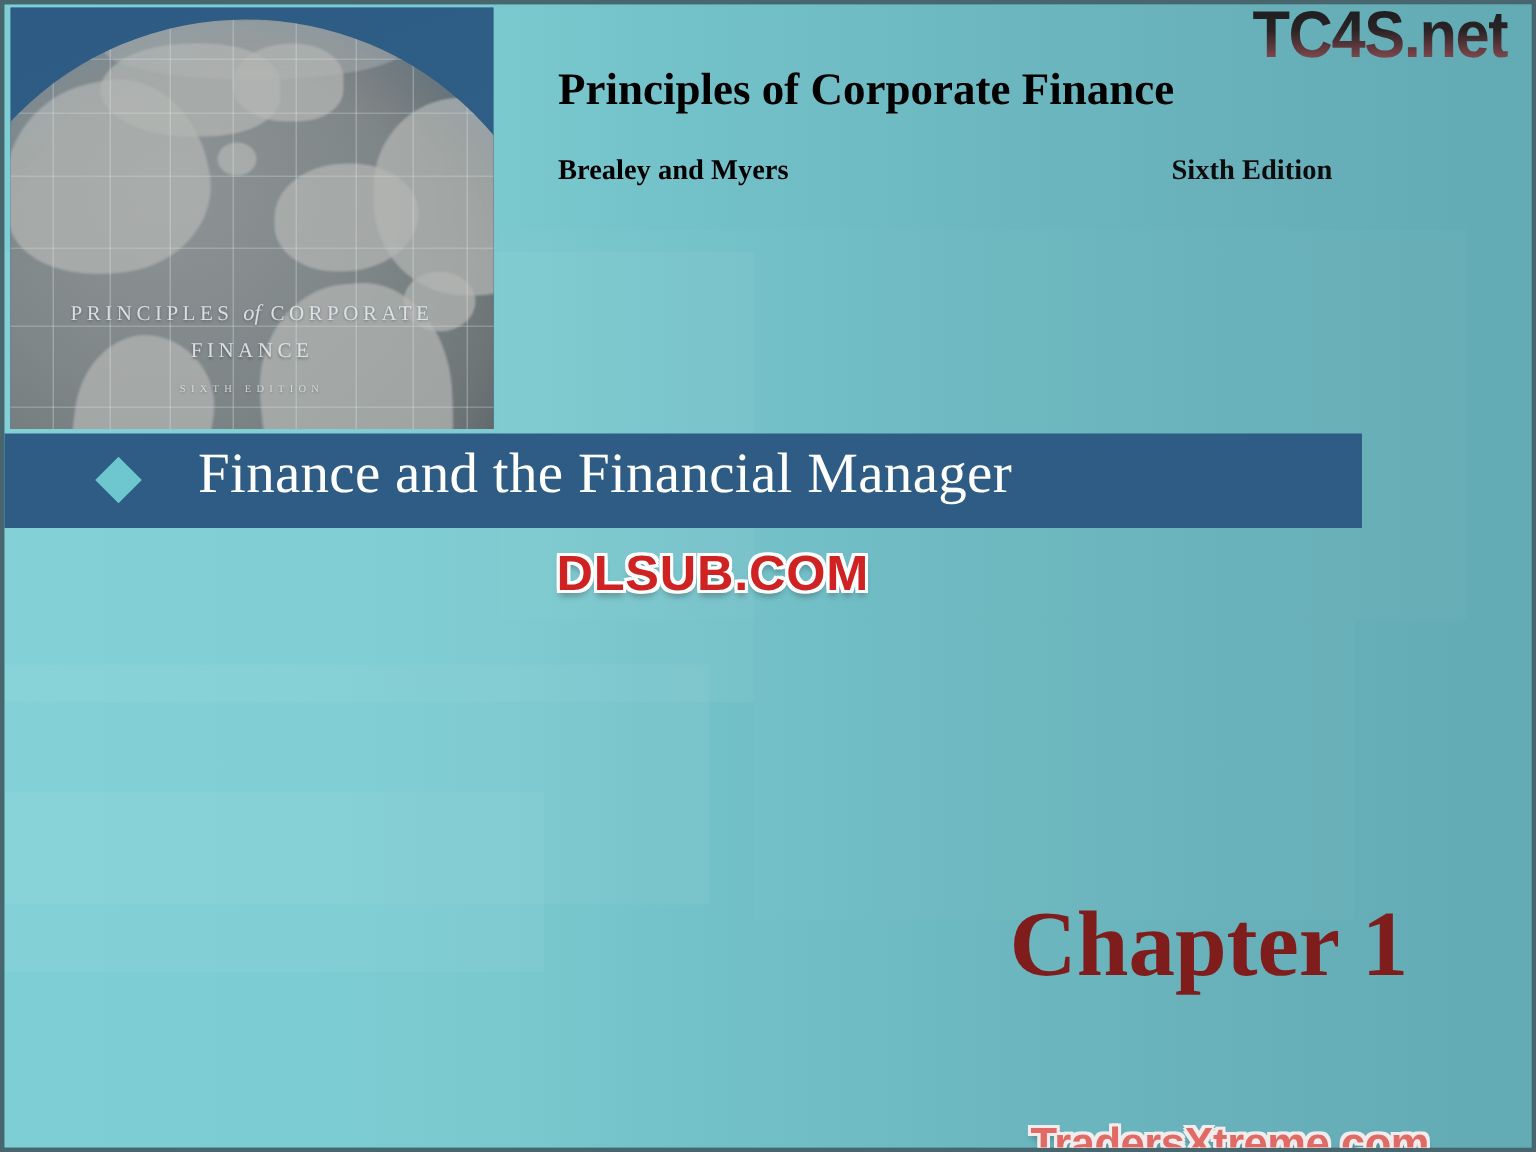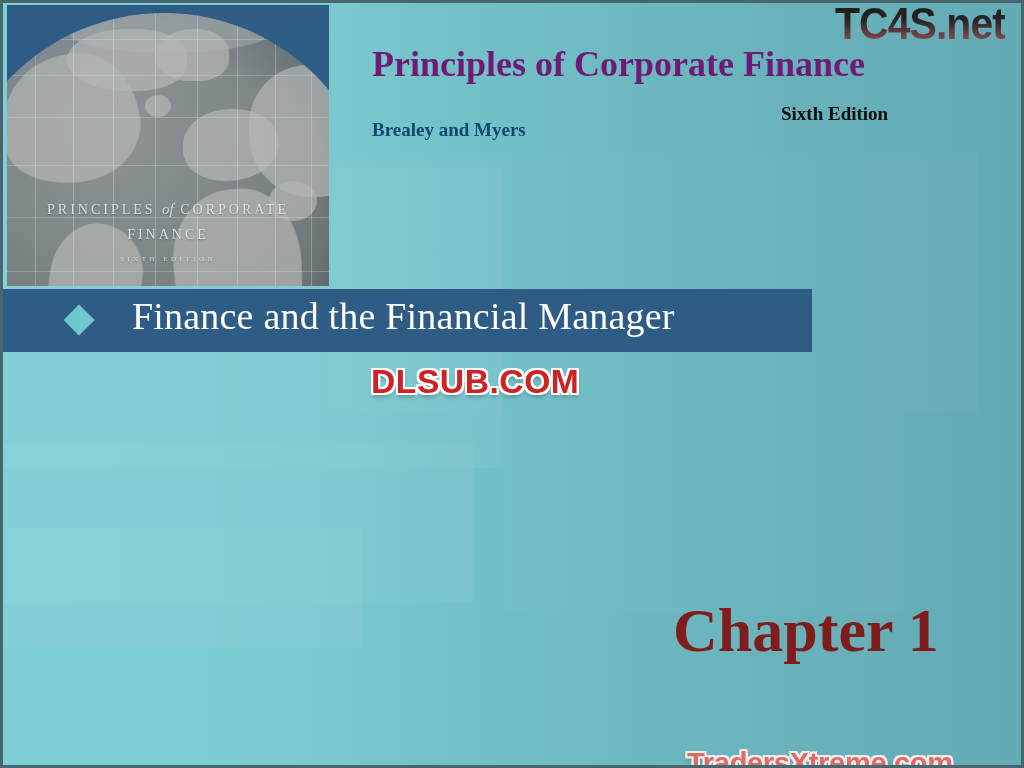--- a/index.html
+++ b/index.html
@@ -122,53 +122,53 @@
   .cover-l1 { top: 196px; font-size: 14px; }
   .cover-l1 .it { font-style: italic; letter-spacing: 0px; font-size: 15px; }
   .cover-l2 { top: 222px; font-size: 14px; }
   .cover-l3 { top: 250px; font-size: 7px; letter-spacing: 3.5px; opacity: .78; }
 
   
   .hdr-title {
     position: absolute;
     left: 369px;
     top: 40px;
-    font-size: 36px;
-    font-weight: bold;
-    color: #701a75;
+    font-size: 30px;
+    font-weight: bold;
+    color: #000000;
     font-family: "Liberation Serif", "DejaVu Serif", serif;
     white-space: nowrap;
   }
   .hdr-authors {
     position: absolute;
     left: 369px;
-    top: 116px;
+    top: 100px;
     font-size: 19px;
     font-weight: bold;
-    color: #0c4a6e;
+    color: #000000;
     font-family: "Liberation Serif", "DejaVu Serif", serif;
     white-space: nowrap;
   }
   .hdr-edition {
     position: absolute;
     left: 778px;
     top: 100px;
     font-size: 19px;
     font-weight: bold;
     color: #0c0c0c;
     font-family: "Liberation Serif", "DejaVu Serif", serif;
     white-space: nowrap;
   }
 
   
   .title-bar {
     position: absolute;
     left: -3px;
     top: 286px;
-    width: 812px;
+    width: 908px;
     height: 63px;
     background: #2f5c85;
   }
   .title-bullet {
     position: absolute;
     left: 68px;
     top: 20px;
     width: 22px;
     height: 22px;
     background: #6dc7cf;

